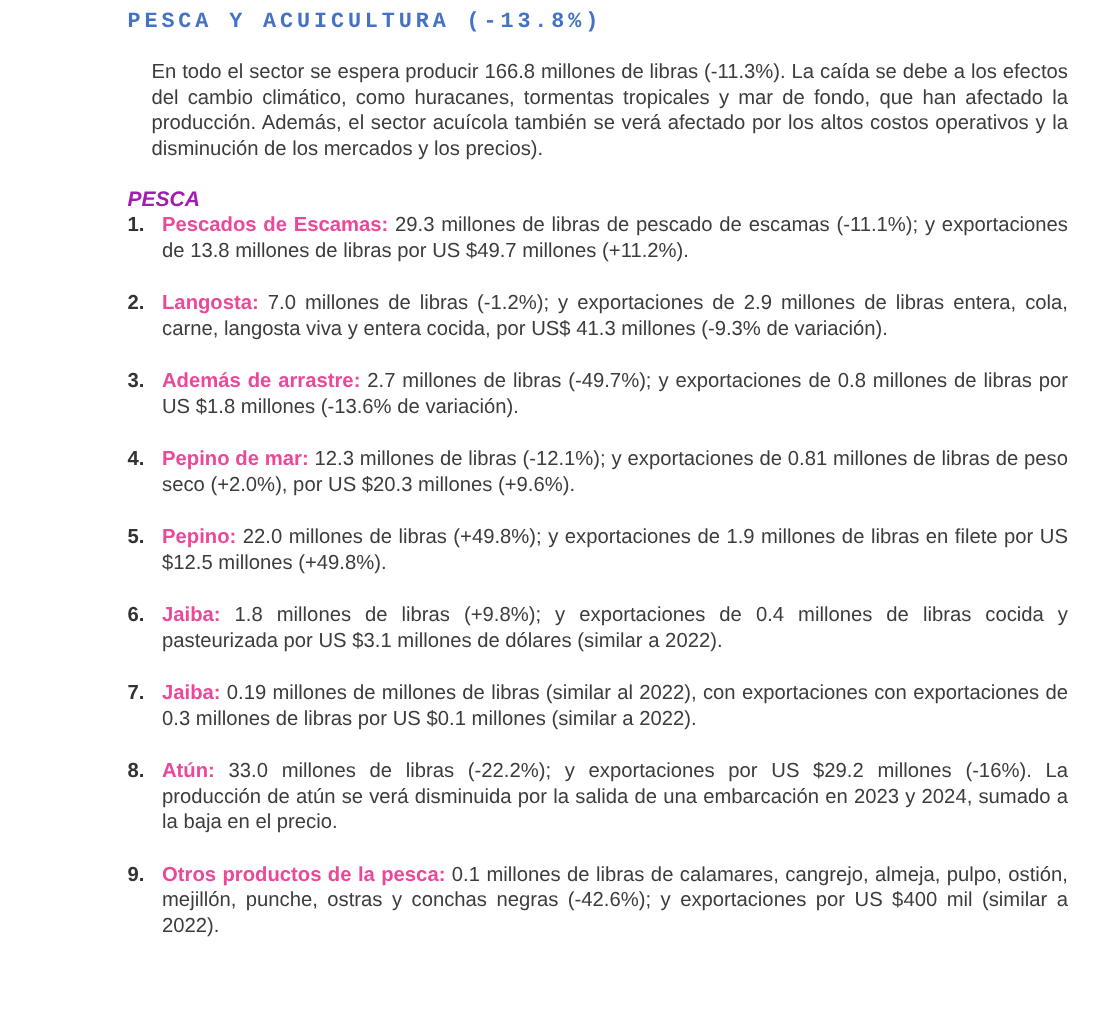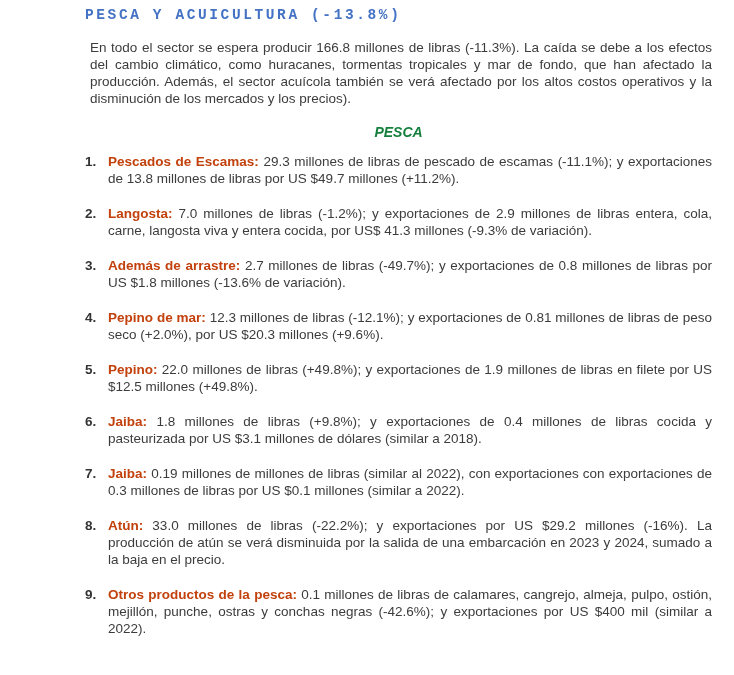--- a/index.html
+++ b/index.html
@@ -25,29 +25,28 @@
     font-weight: 700;
     font-size: 14.5px;
     line-height: 18px;
     letter-spacing: 2.6px;
     color: #4472c4;
     margin: 0 0 15px 0;
     white-space: nowrap;
   }
   .intro {
     text-align: justify;
-    margin: 0 0 17px 5px;
+    margin: 0 0 17px 16px;
   }
   .section-heading {
     font-weight: 700;
     font-style: italic;
     font-size: 14px;
-    color: #15803d;
-    margin: 0 0 12px 0;
-    text-align: center;
+    color: #a21caf;
+    margin: 0 0 0 0;
   }
   .list {
     margin: 0;
     padding: 0;
   }
   .list-item {
     display: flex;
     margin: 0 0 18px 0;
   }
   .item-number {
@@ -55,21 +54,21 @@
     width: 23px;
     font-weight: 700;
     color: #333333;
   }
   .item-body {
     flex: 1 1 auto;
     text-align: justify;
   }
   .item-label {
     font-weight: 700;
-    color: #c2410c;
+    color: #ec4899;
   }
 </style>
 </head>
 <body>
 
 <div class="page">
 
   <h1 class="doc-title">PESCA Y ACUICULTURA (-13.8%)</h1>
 
   <p class="intro">En todo el sector se espera producir 166.8 millones de libras (-11.3%). La caída se debe a los efectos del cambio climático, como huracanes, tormentas tropicales y mar de fondo, que han afectado la producción. Además, el sector acuícola también se verá afectado por los altos costos operativos y la disminución de los mercados y los precios).</p>
@@ -115,21 +114,21 @@
       <div class="item-body">
         <span class="item-label">Pepino:</span>
         <span>22.0 millones de libras (+49.8%); y exportaciones de 1.9 millones de libras en filete por US $12.5 millones (+49.8%).</span>
       </div>
     </div>
 
     <div class="list-item">
       <span class="item-number">6.</span>
       <div class="item-body">
         <span class="item-label">Jaiba:</span>
-        <span>1.8 millones de libras (+9.8%); y exportaciones de 0.4 millones de libras cocida y pasteurizada por US $3.1 millones de dólares (similar a 2018).</span>
+        <span>1.8 millones de libras (+9.8%); y exportaciones de 0.4 millones de libras cocida y pasteurizada por US $3.1 millones de dólares (similar a 2022).</span>
       </div>
     </div>
 
     <div class="list-item">
       <span class="item-number">7.</span>
       <div class="item-body">
         <span class="item-label">Jaiba:</span>
         <span>0.19 millones de millones de libras (similar al 2022), con exportaciones con exportaciones de 0.3 millones de libras por US $0.1 millones (similar a 2022).</span>
       </div>
     </div>

